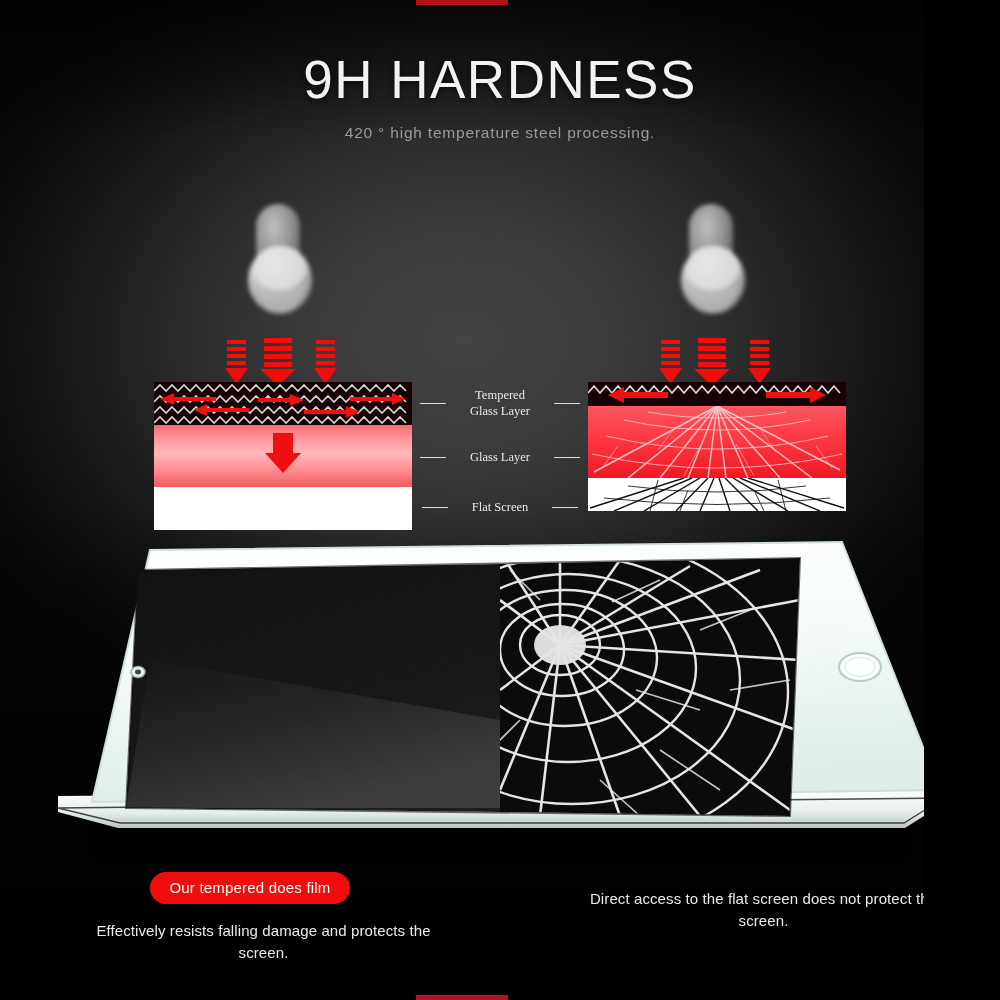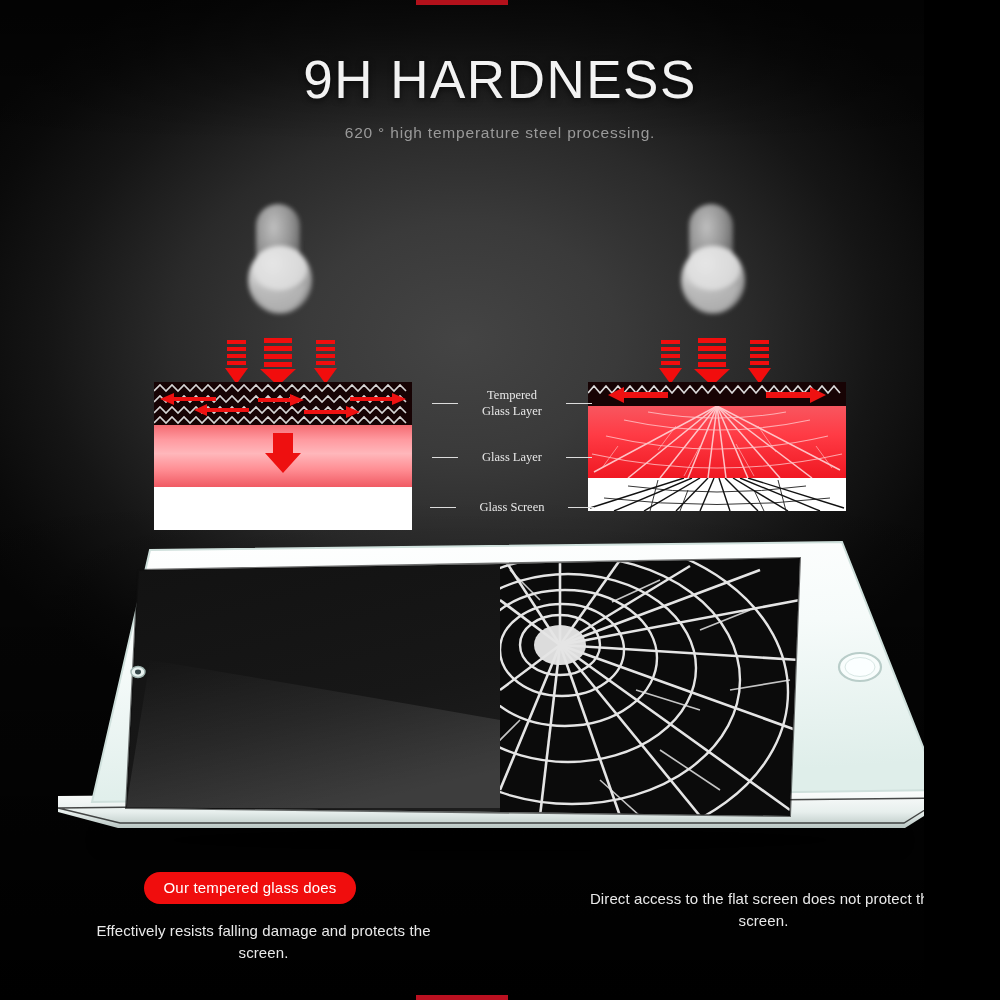--- a/index.html
+++ b/index.html
@@ -83,21 +83,21 @@
     height:72px;
   }
 
   
   .layer-screen{ height:43px; background:#ffffff; position:relative; overflow:hidden; }
   .layer-screen.broken{ height:33px; background:#ffffff; }
 
   
   .labels{ position:absolute; left:415px; top:388px; width:170px; z-index:4; }
   .label-row{
-    position:absolute; left:12px; width:170px;
+    position:absolute; left:0; width:170px;
     display:flex; align-items:center; justify-content:center; gap:24px;
   }
   .label-row .lead{ flex:0 0 auto; width:26px; height:1px; background:#dcdcdc; }
   .label-row .txt{
     font-family:"Liberation Serif", serif; color:#e8e8e8;
     font-size:12.5px; line-height:1.25; text-align:center; white-space:nowrap;
   }
   .row-a{ top:0; }
   .row-b{ top:62px; }
   .row-c{ top:112px; }
@@ -122,21 +122,21 @@
 </style>
 </head>
 <body>
 
 <div id="stage">
 
   <div class="accent-strip accent-top"></div>
 
   <div class="header">
     <div class="title">9H HARDNESS</div>
-    <div class="subtitle">620 ° high temperature steel processing.</div>
+    <div class="subtitle">420 ° high temperature steel processing.</div>
   </div>
 
   <svg class="finger finger-left" viewBox="0 0 100 140">
     <defs>
       <radialGradient id="fgA" cx="40%" cy="30%" r="70%">
         <stop offset="0%" stop-color="#d8d8d8"></stop>
           <stop offset="55%" stop-color="#a6a6a6"></stop>
         <stop offset="100%" stop-color="#666"></stop>
       </radialGradient>
       <radialGradient id="fgB" cx="38%" cy="25%" r="75%">
@@ -327,21 +327,21 @@
       </span>
       <span class="lead"></span>
     </div>
     <div class="label-row row-b">
       <span class="lead"></span>
       <span class="txt">Glass Layer</span>
       <span class="lead"></span>
     </div>
     <div class="label-row row-c">
       <span class="lead"></span>
-      <span class="txt">Glass Screen</span>
+      <span class="txt">Flat Screen</span>
       <span class="lead"></span>
     </div>
   </div>
 
   <div class="tablet-wrap">
     <svg width="1000" height="320" viewBox="0 0 1000 320">
       <defs>
         <linearGradient id="bezel" x1="0" y1="0" x2="0.2" y2="1">
           <stop offset="0%" stop-color="#ffffff"></stop>
             <stop offset="45%" stop-color="#f6fbfa"></stop>
@@ -436,21 +436,21 @@
 
       <g>
         <ellipse cx="860" cy="127" rx="21" ry="14" fill="#f8fdfc" stroke="#b9cdc9" stroke-width="2.2"></ellipse>
         <ellipse cx="860" cy="127" rx="15" ry="9.5" fill="#fbffff" stroke="#d8e7e4" stroke-width="1"></ellipse>
       </g>
     </svg>
   </div>
 
   <div class="captions">
     <div class="cap-col">
-      <span class="badge badge-ours">Our tempered glass does</span>
+      <span class="badge badge-ours">Our tempered does film</span>
       <div class="cap-text">Effectively resists falling damage and protects the screen.</div>
     </div>
     <div class="cap-col">
       <div class="cap-text">Direct access to the flat screen does not protect the screen.</div>
     </div>
   </div>
 
   <div class="accent-strip accent-bottom"></div>
 </div>
 

